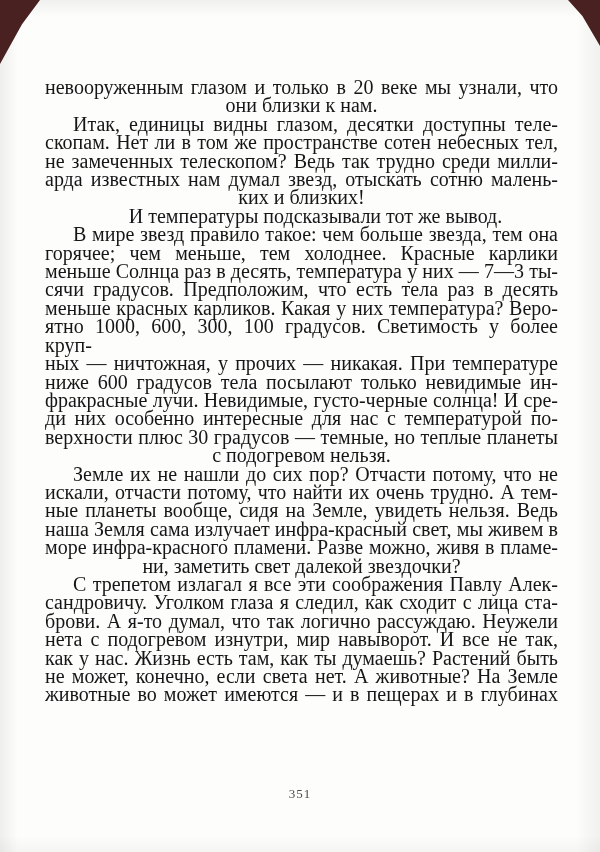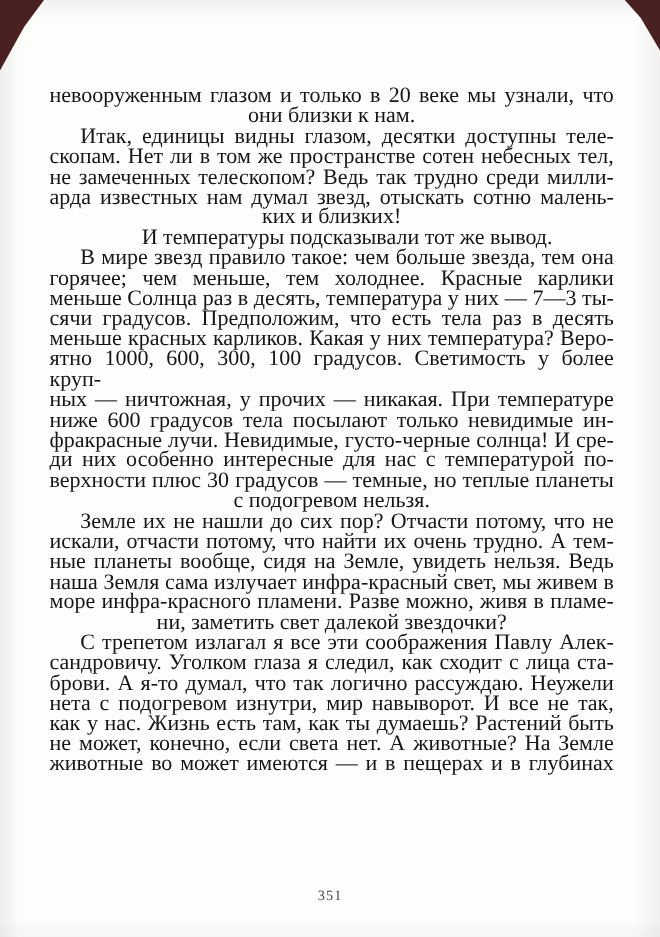--- a/index.html
+++ b/index.html
@@ -70,21 +70,20 @@
   .page-number {
     position: absolute;
     left: 0;
     right: 0;
     top: 786px;
     text-align: center;
     font-family: "Liberation Serif", "DejaVu Serif", serif;
     font-size: 13px;
     letter-spacing: 1px;
     color: #4a4a4a;
-    margin-top: 20px;
   }
 </style>
 </head>
 <body>
 
 <div class="page">
   <div class="corner corner-left"></div>
   <div class="corner corner-right"></div>
   <div class="text-block">
       <div class="line justify">невооруженным глазом и только в 20 веке мы узнали, что</div>

